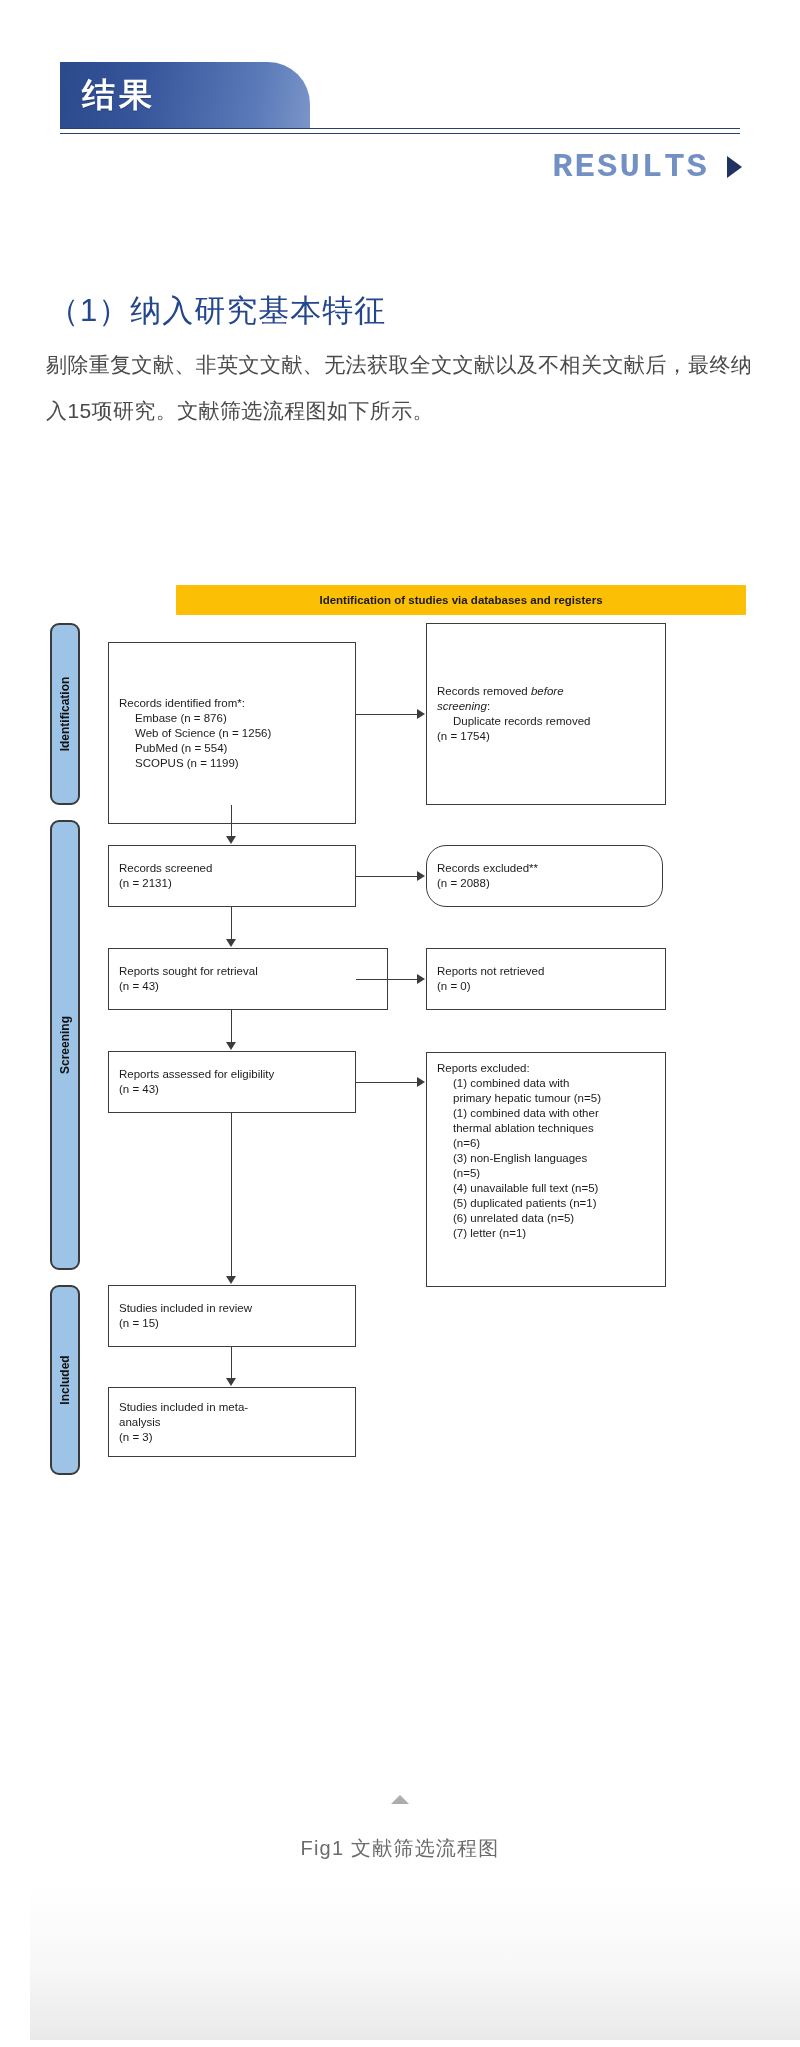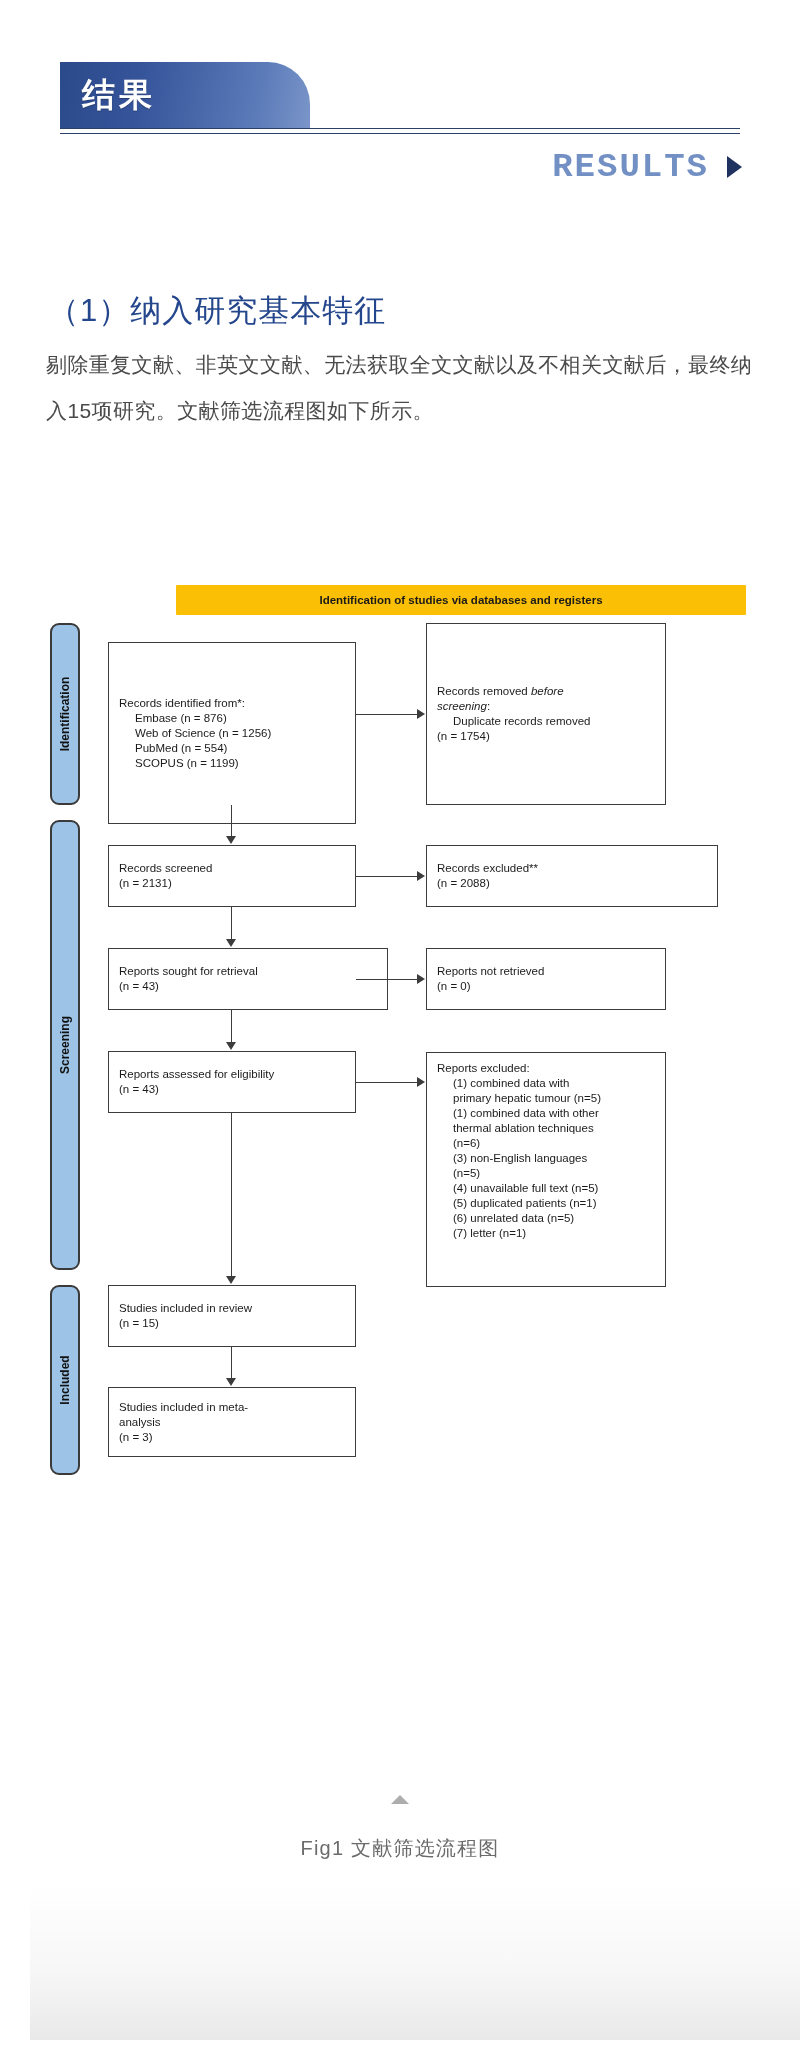--- a/index.html
+++ b/index.html
@@ -179,21 +179,21 @@
   
   .b-identified  { left: 60px;  top: 38px;  width: 248px; height: 182px; margin-top: 19px; }
   .b-screened    { left: 60px;  top: 260px; width: 248px; height: 62px; }
   .b-sought      { left: 60px;  top: 363px; width: 280px; height: 62px; }
   .b-assessed    { left: 60px;  top: 466px; width: 248px; height: 62px; }
   .b-inreview    { left: 60px;  top: 700px; width: 248px; height: 62px; }
   .b-inmeta      { left: 60px;  top: 802px; width: 248px; height: 70px; }
 
   
   .b-removed     { left: 378px; top: 38px;  width: 240px; height: 182px; }
-  .b-excluded    { left: 378px; top: 260px; width: 292px; height: 62px; }
+  .b-excluded    { left: 378px; top: 260px; width: 237px; height: 62px; border-radius: 20px; }
   .b-notretr     { left: 378px; top: 363px; width: 240px; height: 62px; }
   .b-repexcluded { left: 378px; top: 467px; width: 240px; height: 235px; align-items: flex-start; }
 
   
   .conn {
     position: absolute;
     background: #3c3c3c;
   }
   .conn.v { width: 1.4px; }
   .conn.h { height: 1.4px; }

